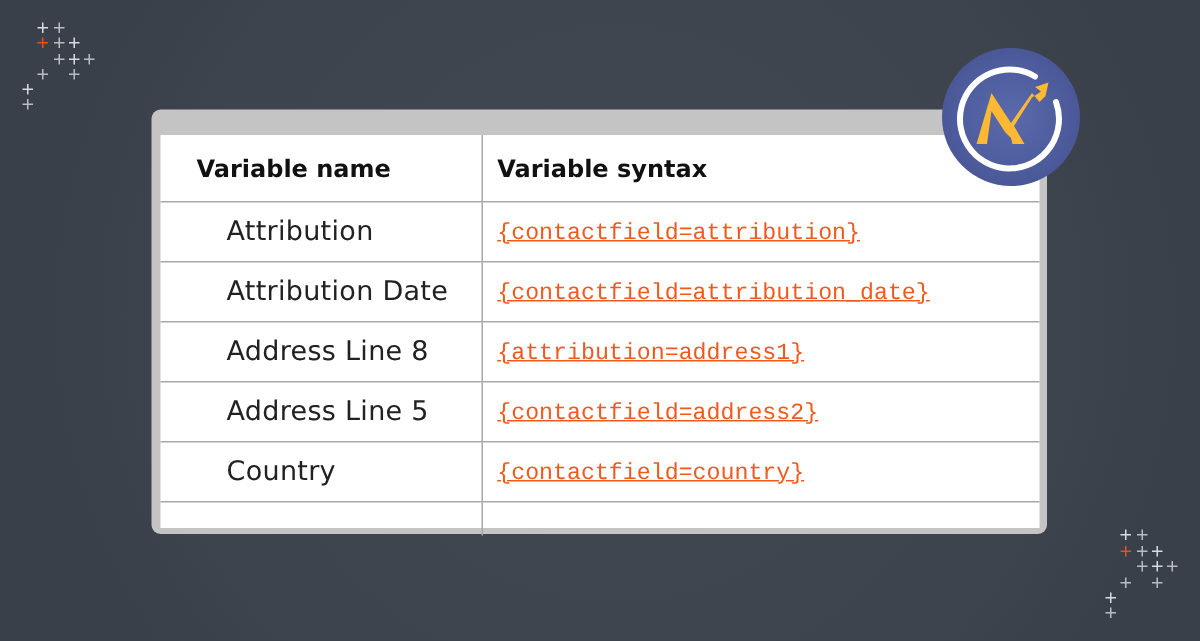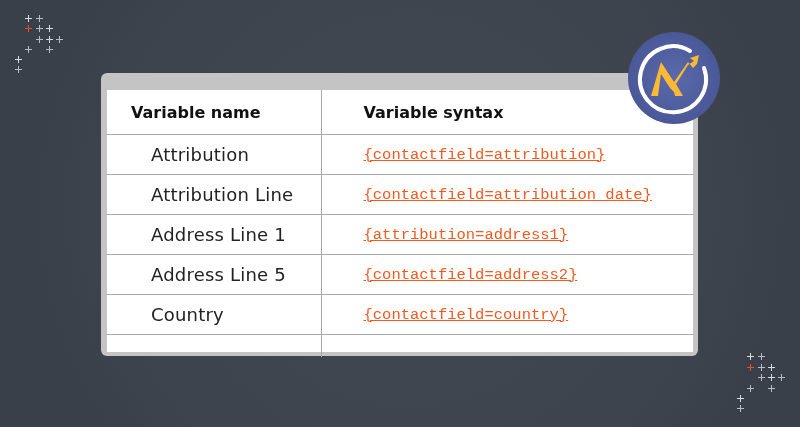--- a/index.html
+++ b/index.html
@@ -32,21 +32,21 @@
   }
   table { border-collapse:collapse; width:586px; table-layout:fixed; }
   col.c1 { width:214px; }
   col.c2 { width:372px; }
   td, th {
     border-bottom:1px solid #a8a8a8; padding:0; height:39px; text-align:left;
     vertical-align:middle;
   }
   th { height:44px; }
   td.c1, th.c1 { border-right:1px solid #a8a8a8; padding-left:24px; }
-  td.c2, th.c2 { padding-left:42px; }
+  td.c2, th.c2 { padding-left:10px; }
   th { font-weight:bold; font-size:16px; color:#111; }
   td.c1 { font-size:18px; color:#222; font-weight:normal; letter-spacing:0.2px;padding-left:44px; }
   td.c2 {
     font-family:"Liberation Mono", monospace; font-size:15.5px; color:#f05a1e;text-decoration:underline;
   }
   tr.empty td { height:22px; border-bottom:none; }
 
   .logo {
     position:absolute; left:628px; top:32px; width:92px; height:92px;
   }
@@ -99,25 +99,25 @@
         <th class="c1">Variable name</th>
         <th class="c2">Variable syntax</th>
       </tr>
     </thead>
     <tbody>
       <tr>
         <td class="c1">Attribution</td>
         <td class="c2">{contactfield=attribution}</td>
       </tr>
       <tr>
-        <td class="c1">Attribution Line</td>
+        <td class="c1">Attribution Date</td>
         <td class="c2">{contactfield=attribution_date}</td>
       </tr>
       <tr>
-        <td class="c1">Address Line 1</td>
+        <td class="c1">Address Line 8</td>
         <td class="c2">{attribution=address1}</td>
       </tr>
       <tr>
         <td class="c1">Address Line 5</td>
         <td class="c2">{contactfield=address2}</td>
       </tr>
       <tr>
         <td class="c1">Country</td>
         <td class="c2">{contactfield=country}</td>
       </tr>

